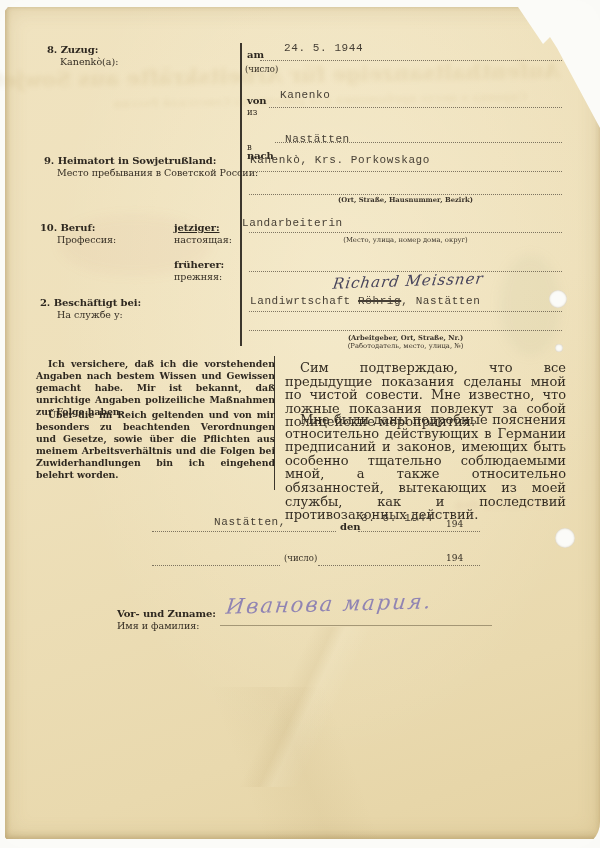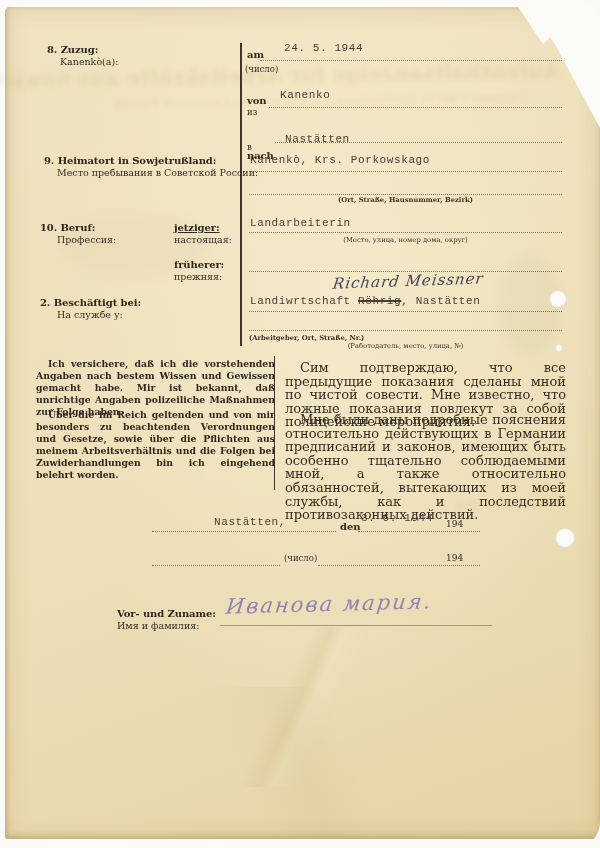--- a/index.html
+++ b/index.html
@@ -90,36 +90,36 @@
   <div class="abs cap-de" style="left:249px;top:196px;width:313px;text-align:center;">(Ort, Straße, Hausnummer, Bezirk)</div>
   <div class="abs cap-ru" style="left:249px;top:204px;width:313px;text-align:center;margin-top:32px;">(Место, улица, номер дома, округ)</div>
 
   <div class="abs frak" style="left:40px;top:222px;">
     <span>10.</span>
     <span>Beruf:</span>
   </div>
   <div class="abs rus" style="left:57px;top:234px;">Профессия:</div>
   <div class="abs frak" style="left:174px;top:222px;text-decoration:underline;">jetziger:</div>
   <div class="abs rus" style="left:174px;top:234px;">настоящая:</div>
-  <div class="abs typed" style="left:250px;top:217px;">Landarbeiterin</div>
+  <div class="abs typed" style="left:242px;top:217px;">Landarbeiterin</div>
   <div class="dotline" style="left:249px;top:232px;width:313px;"></div>
   <div class="abs frak" style="left:174px;top:259px;">früherer:</div>
   <div class="abs rus" style="left:174px;top:271px;">прежняя:</div>
   <div class="dotline" style="left:249px;top:271px;width:313px;"></div>
 
   <div class="abs frak" style="left:40px;top:297px;">
     <span>2.</span>
     <span>Beschäftigt bei:</span>
   </div>
   <div class="abs rus" style="left:57px;top:309px;">На службе у:</div>
   <div class="abs hand-de" style="left:333px;top:272px;">Richard Meissner</div>
   <div class="abs typed" style="left:250px;top:295px;"><span>Landiwrtschaft </span><span class="struck">Röhrig</span><span>, Nastätten</span></div>
   <div class="dotline" style="left:249px;top:311px;width:313px;"></div>
   <div class="dotline" style="left:249px;top:330px;width:313px;"></div>
-  <div class="abs cap-de" style="left:249px;top:334px;width:313px;">(Arbeitgeber, Ort, Straße, Nr.)</div>
+  <div class="abs cap-de" style="left:249px;top:334px;width:313px;text-align:center;">(Arbeitgeber, Ort, Straße, Nr.)</div>
   <div class="abs cap-ru" style="left:249px;top:342px;width:313px;text-align:center;">(Работодатель, место, улица, №)</div>
 
   <div class="abs para-de" style="left:36px;top:409px;width:239px;">Über die im Reich geltenden und von mir besonders zu beachtenden Verordnungen und Gesetze, sowie über die Pflichten aus meinem Arbeitsverhältnis und die Folgen bei Zuwiderhandlungen bin ich eingehend belehrt worden.</div>
   <div class="abs para-de" style="left:36px;top:358px;width:239px;">Ich versichere, daß ich die vorstehenden Angaben nach bestem Wissen und Gewissen gemacht habe. Mir ist bekannt, daß unrichtige Angaben polizeiliche Maßnahmen zur Folge haben.</div>
   <div class="abs para-ru" style="left:285px;top:361px;width:281px;">Сим подтверждаю, что все предыдущие показания сделаны мной по чистой совести. Мне известно, что ложные показания повлекут за собой полицейские мероприятия.</div>
   <div class="abs para-ru" style="left:285px;top:413px;width:281px;">Мне были даны подробные пояснения относительно действующих в Германии предписаний и законов, имеющих быть особенно тщательно соблюдаемыми мной, а также относительно обязанностей, вытекающих из моей службы, как и последствий противозаконных действий.</div>
 
   <div class="dotline" style="left:152px;top:531px;width:184px;"></div>
   <div class="abs typed" style="left:214px;top:516px;">Nastätten,</div>
   <div class="abs frak" style="left:340px;top:521px;">den</div>

